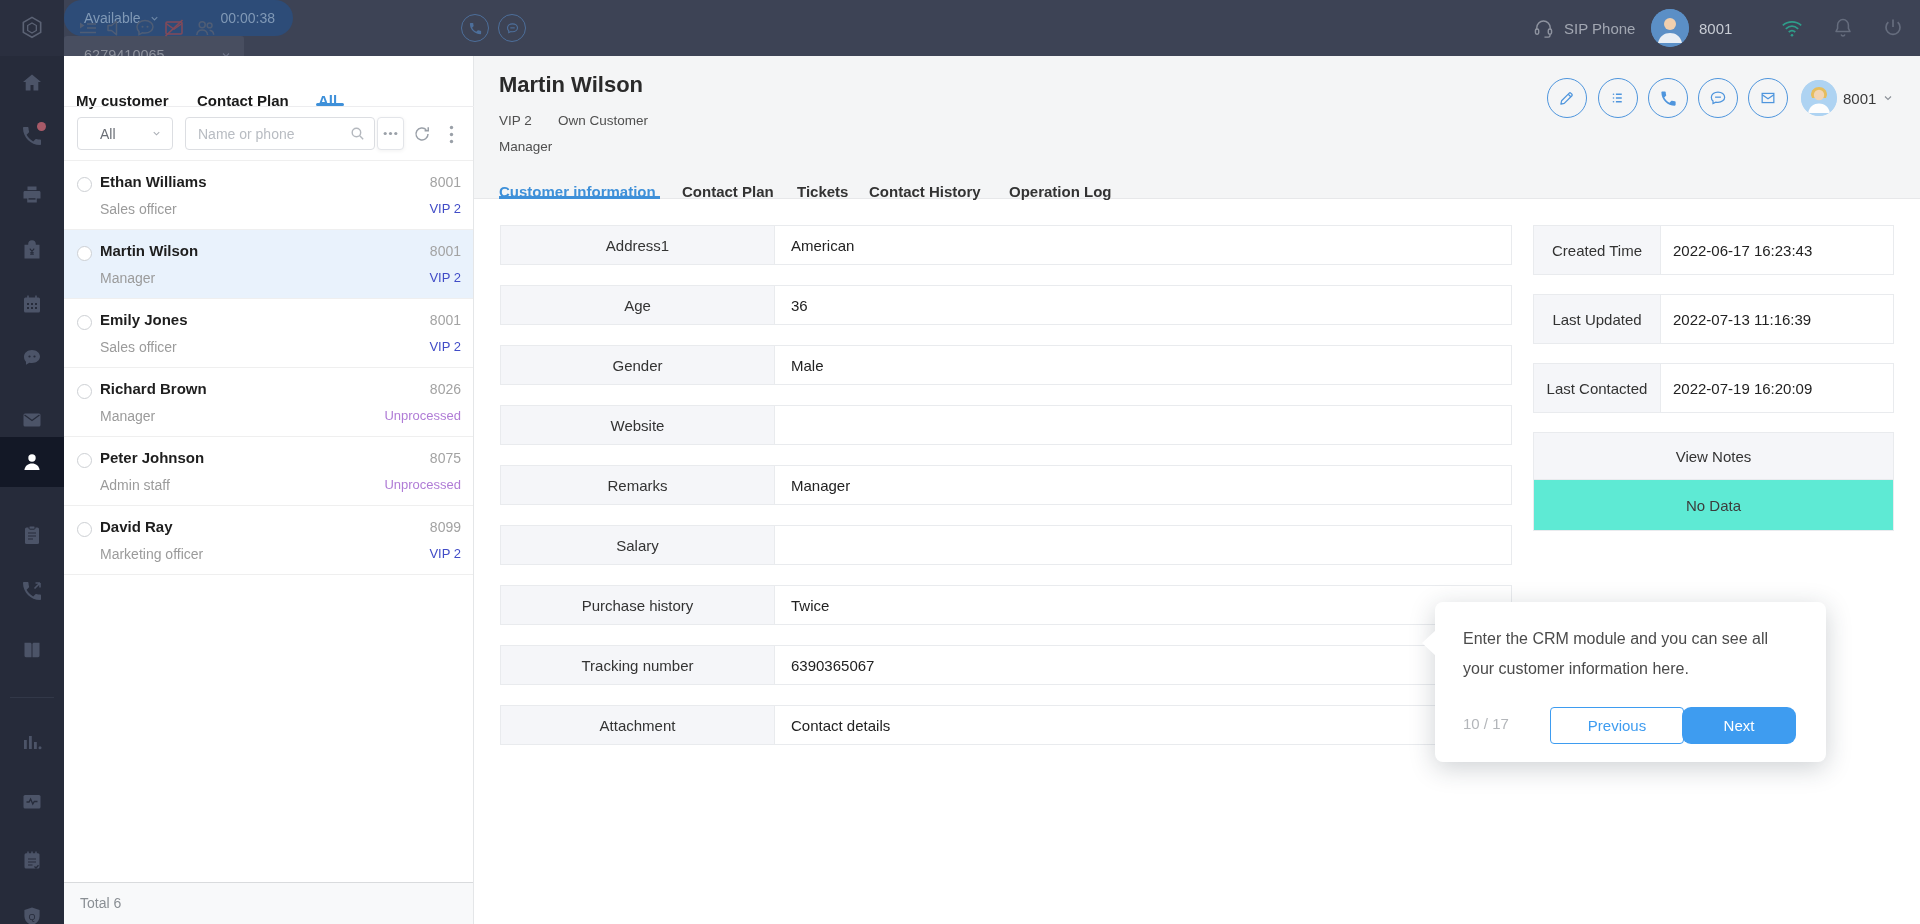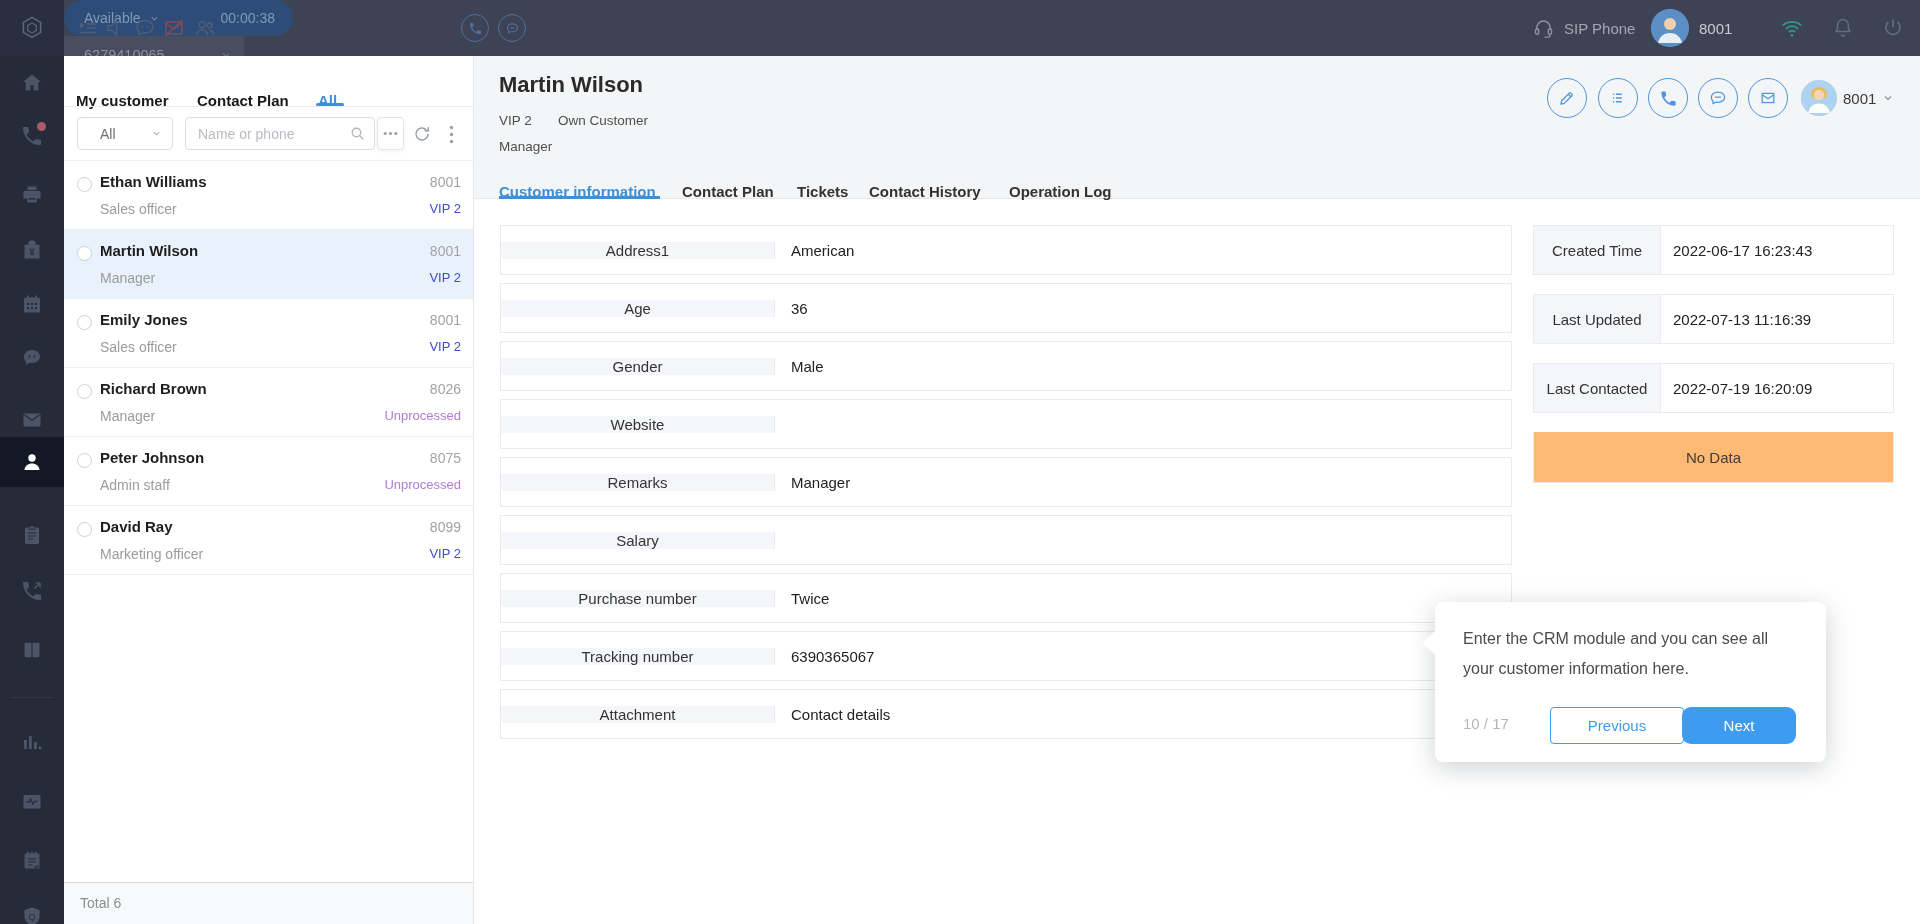--- a/index.html
+++ b/index.html
@@ -67,31 +67,31 @@
   #d-role { position:absolute; left:25px; top:83px; font-size:13.5px; color:#4f4f4f; }
   .dtab { position:absolute; top:127px; font-size:15px; font-weight:600; color:#333; cursor:pointer; }
   .dtab.active { color:#3e90d9; }
   #dtab-underline { position:absolute; left:25px; top:140px; width:161px; height:3px; background:#3e90d9; }
   .acirc { position:absolute; top:22px; width:40px; height:40px; border:1.5px solid #4e95dd; border-radius:50%; display:flex; align-items:center; justify-content:center; color:#4e95dd; cursor:pointer; background:transparent; }
   #d-avatar { position:absolute; left:1327px; top:24px; width:36px; height:36px; border-radius:50%; background:#aed3f2; overflow:hidden; }
   #d-agent { position:absolute; left:1369px; top:22px; height:40px; display:flex; align-items:center; font-size:15px; color:#3a3a3a; }
   #d-agent .da-chev { margin-left:6px; color:#8a8f96; }
 
   #fields { position:absolute; left:26px; top:169px; width:1012px; }
-  .frow { display:flex; height:50px; border:1px solid #e9ebee; margin-bottom:8px; background:#fff;align-items:center; }
+  .frow { display:flex; height:40px; border:1px solid #e9ebee; margin-bottom:20px; background:#fff; }
   .flabel { width:274px; background:#f5f6f9; border-right:1px solid #e9ebee; display:flex; align-items:center; justify-content:center; font-size:15px; color:#333; }
   .fvalue { flex:1; display:flex; align-items:center; padding-left:16px; font-size:15px; color:#222; }
 
   #meta { position:absolute; left:1059px; top:169px; width:361px; }
   .mrow { display:flex; height:50px; border:1px solid #e9ebee; margin-bottom:19px; background:#fff; }
   .mlabel { width:127px; background:#f5f6f9; border-right:1px solid #e9ebee; display:flex; align-items:center; justify-content:center; font-size:15px; color:#333;text-align:right; }
   .mvalue { flex:1; display:flex; align-items:center; padding-left:12px; font-size:15px; color:#222; }
   #notes-box { position:absolute; left:1059px; top:376px; width:361px; }
   #notes-header { height:48px; background:#f5f6f9; border:1px solid #e9ebee; display:flex; align-items:center; justify-content:center; font-size:15px; color:#333; cursor:pointer; }
-  #notes-empty { height:51px; border:1px solid #e9ebee; border-top:none; display:flex; align-items:center; justify-content:center; font-size:15px; color:#3c3c3c; background:#fdba74; }
+  #notes-empty { height:51px; border:1px solid #e9ebee; border-top:none; display:flex; align-items:center; justify-content:center; font-size:15px; color:#3c3c3c; background:#5eead4; }
 
   
   #tour { left:1435px; top:602px; width:391px; height:160px; background:#fff; border-radius:8px; box-shadow:0 6px 26px rgba(31,45,61,.22); z-index:40; }
   #tour::before { content:""; position:absolute; left:-13px; top:28px; width:0; height:0; border-top:13px solid transparent; border-bottom:13px solid transparent; border-right:14px solid #fff; }
   #tour-text { position:absolute; left:28px; top:22px; width:336px; font-size:16px; line-height:30px; color:#4b4b4b; }
   #tour-step { position:absolute; left:28px; top:113px; font-size:15px; color:#b3b6ba; }
   #tour-prev { position:absolute; left:115px; top:105px; width:134px; height:37px; border:1px solid #3e9cf0; border-radius:4px; background:#fff; color:#3e9cf0; font-size:15px; font-family:"Liberation Sans",sans-serif; cursor:pointer; }
   #tour-next { position:absolute; left:247px; top:105px; width:114px; height:37px; border:none; border-radius:9px; background:#3e9cf0; color:#fff; font-size:15px; font-family:"Liberation Sans",sans-serif; cursor:pointer; }
 </style>
 </head>
@@ -497,21 +497,21 @@
       </div>
     <div class="frow">
         <div class="flabel">Remarks</div>
         <div class="fvalue">Manager</div>
       </div>
     <div class="frow">
         <div class="flabel">Salary</div>
         <div class="fvalue"></div>
       </div>
     <div class="frow">
-        <div class="flabel">Purchase number</div>
+        <div class="flabel">Purchase history</div>
         <div class="fvalue">Twice</div>
       </div>
     <div class="frow">
         <div class="flabel">Tracking number</div>
         <div class="fvalue">6390365067</div>
       </div>
     <div class="frow">
         <div class="flabel">Attachment</div>
         <div class="fvalue">Contact details</div>
       </div>
@@ -526,20 +526,21 @@
         <div class="mlabel">Last Updated</div>
         <div class="mvalue">2022-07-13 11:16:39</div>
       </div>
     <div class="mrow">
         <div class="mlabel">Last Contacted</div>
         <div class="mvalue">2022-07-19 16:20:09</div>
       </div>
   </div>
 
   <div id="notes-box">
+    <div id="notes-header">View Notes</div>
     <div id="notes-empty">No Data</div>
   </div>
 </div>
 
 <div class="abs" id="tour">
   <div id="tour-text">Enter the CRM module and you can see all your customer information here.</div>
   <div id="tour-step">10 / 17</div>
   <button id="tour-prev">Previous</button>
   <button id="tour-next">Next</button>
 </div>

